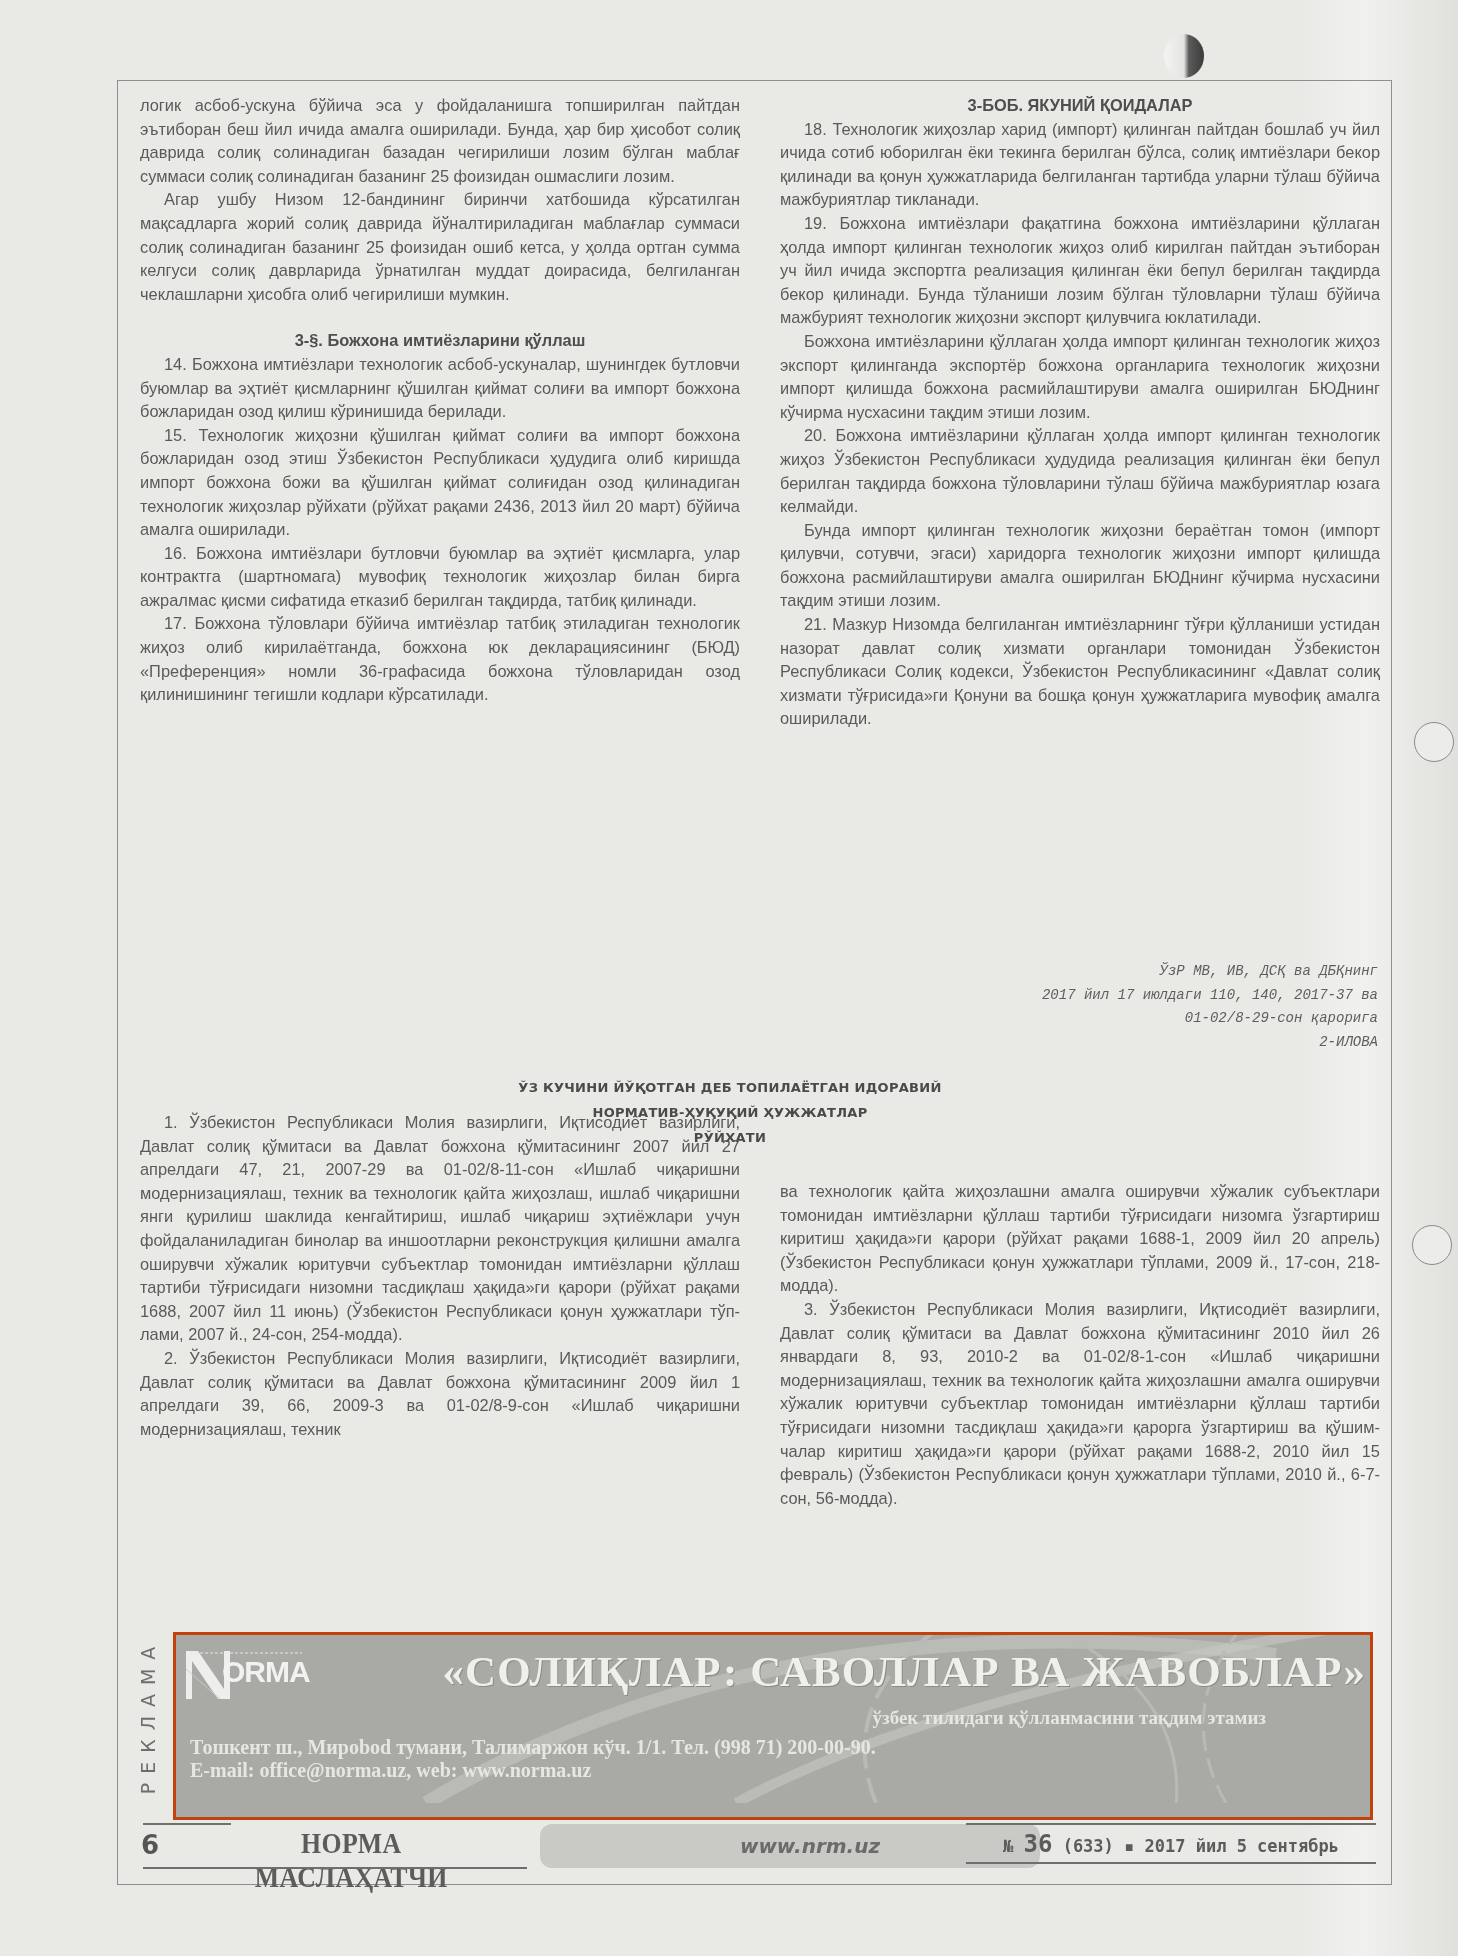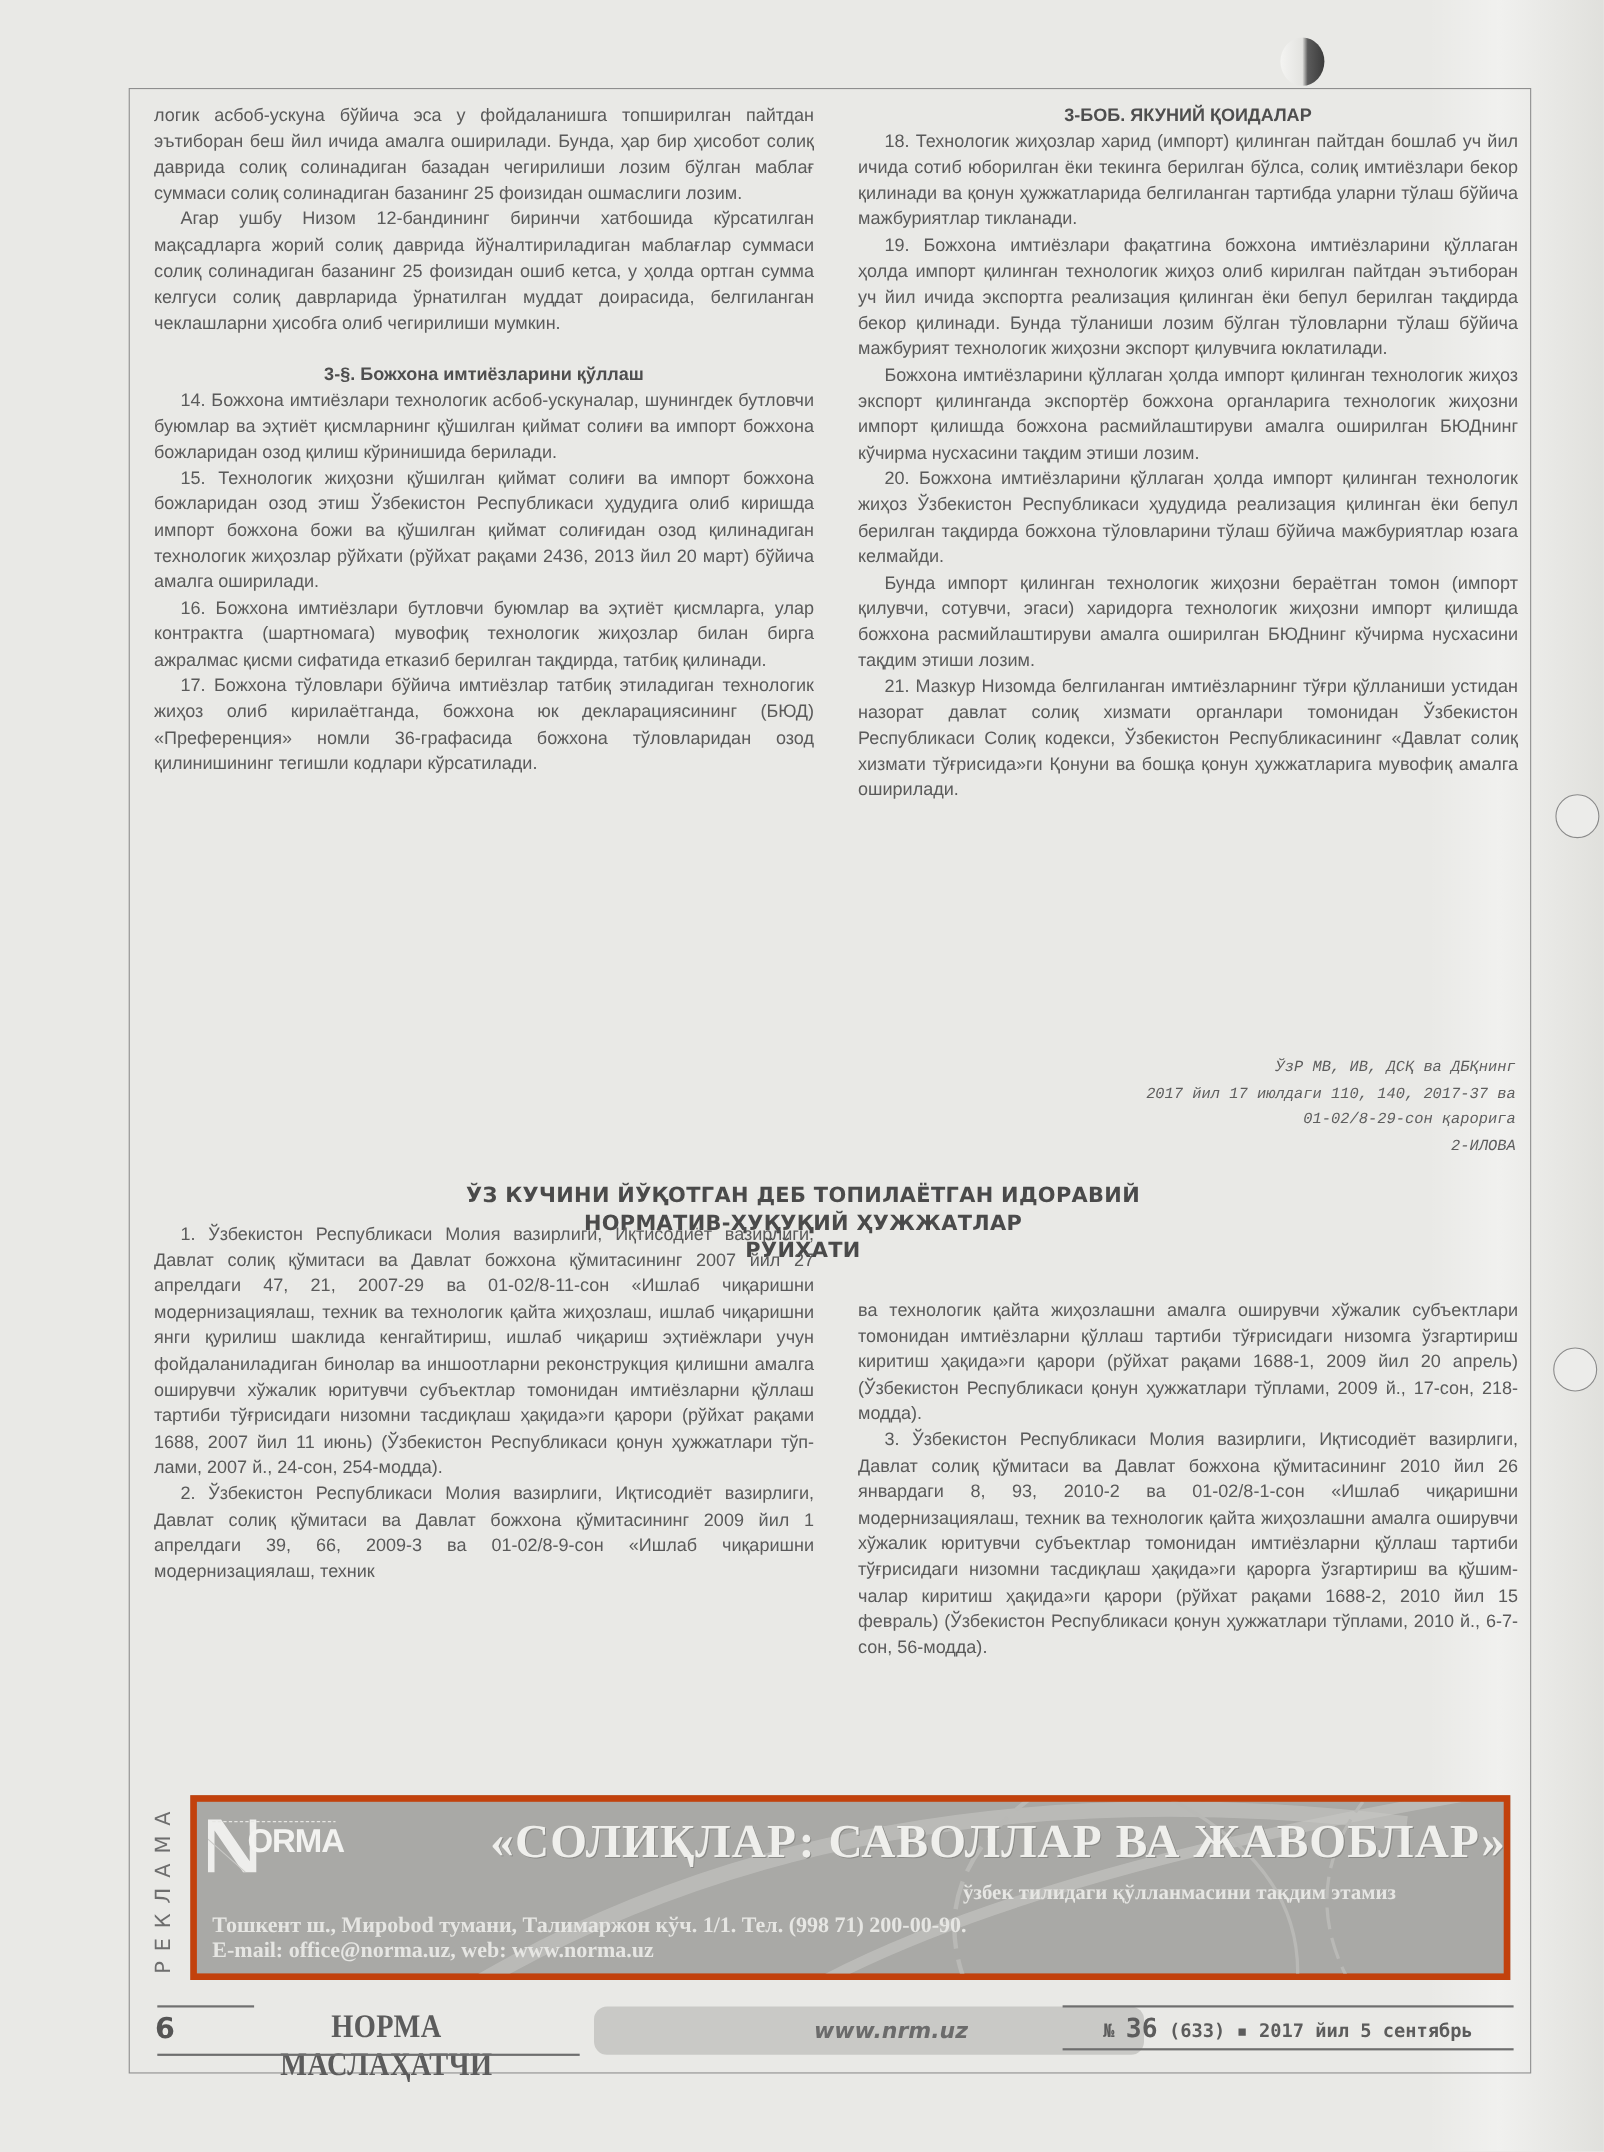--- a/index.html
+++ b/index.html
@@ -41,37 +41,37 @@
   #col-top-right { left: 780px; top: 94px;  width: 600px; }
   #col-bot-left  { left: 140px; top: 1111px; width: 600px; }
   #col-bot-right { left: 780px; top: 1180px; width: 600px; }
 
   .appendix-ref {
     position: absolute; right: 80px; top: 960px; width: 500px;
     text-align: right; font-style: italic; font-size: 14px; line-height: 23.6px; color: #5e5e5e; font-family: Liberation Mono, monospace;
   }
   .list-title {
     position: absolute; left: 300px; top: 1075px; width: 860px; text-align: center;
-    font-family: "DejaVu Sans", sans-serif; font-weight: bold; font-size: 19px; line-height: 25px;
+    font-family: "DejaVu Sans", sans-serif; font-weight: bold; font-size: 13px; line-height: 25px;
     color: #4a4a4a; letter-spacing: 0.3px;
   }
   .list-title div { display: block; }
 
   
   .ad-label {
     position: absolute; left: 135px; top: 1632px; width: 26px; height: 168px;
     display: flex; align-items: center; justify-content: center;
   }
   .ad-label span {
     display: block; transform: rotate(-90deg); white-space: nowrap;
     font-size: 19px; letter-spacing: 9px; color: #6e6e6e; font-family: "DejaVu Sans", sans-serif;
   }
   .ad-banner {
-    position: absolute; left: 173px; top: 1632px; width: 1200px; height: 168px;
-    background: #a9a9a6; overflow: hidden; border: 6px solid #c2410c; box-sizing: border-box;
+    position: absolute; left: 173px; top: 1632px; width: 1200px; height: 188px;
+    background: #a9a9a6; overflow: hidden; border: 3px solid #c2410c; box-sizing: border-box;
   }
   .ad-banner svg.arcs { position: absolute; left: 0; top: 0; }
   .ad-logo {
     position: absolute; left: 10px; top: 14px; width: 120px; height: 52px;
   }
   .ad-logo-text {
     position: absolute; left: 46px; top: 20px; font-family: "Liberation Sans", sans-serif;
     font-weight: bold; font-size: 30px; color: #f2f2f0; letter-spacing: -1px;
   }
   .ad-title {

